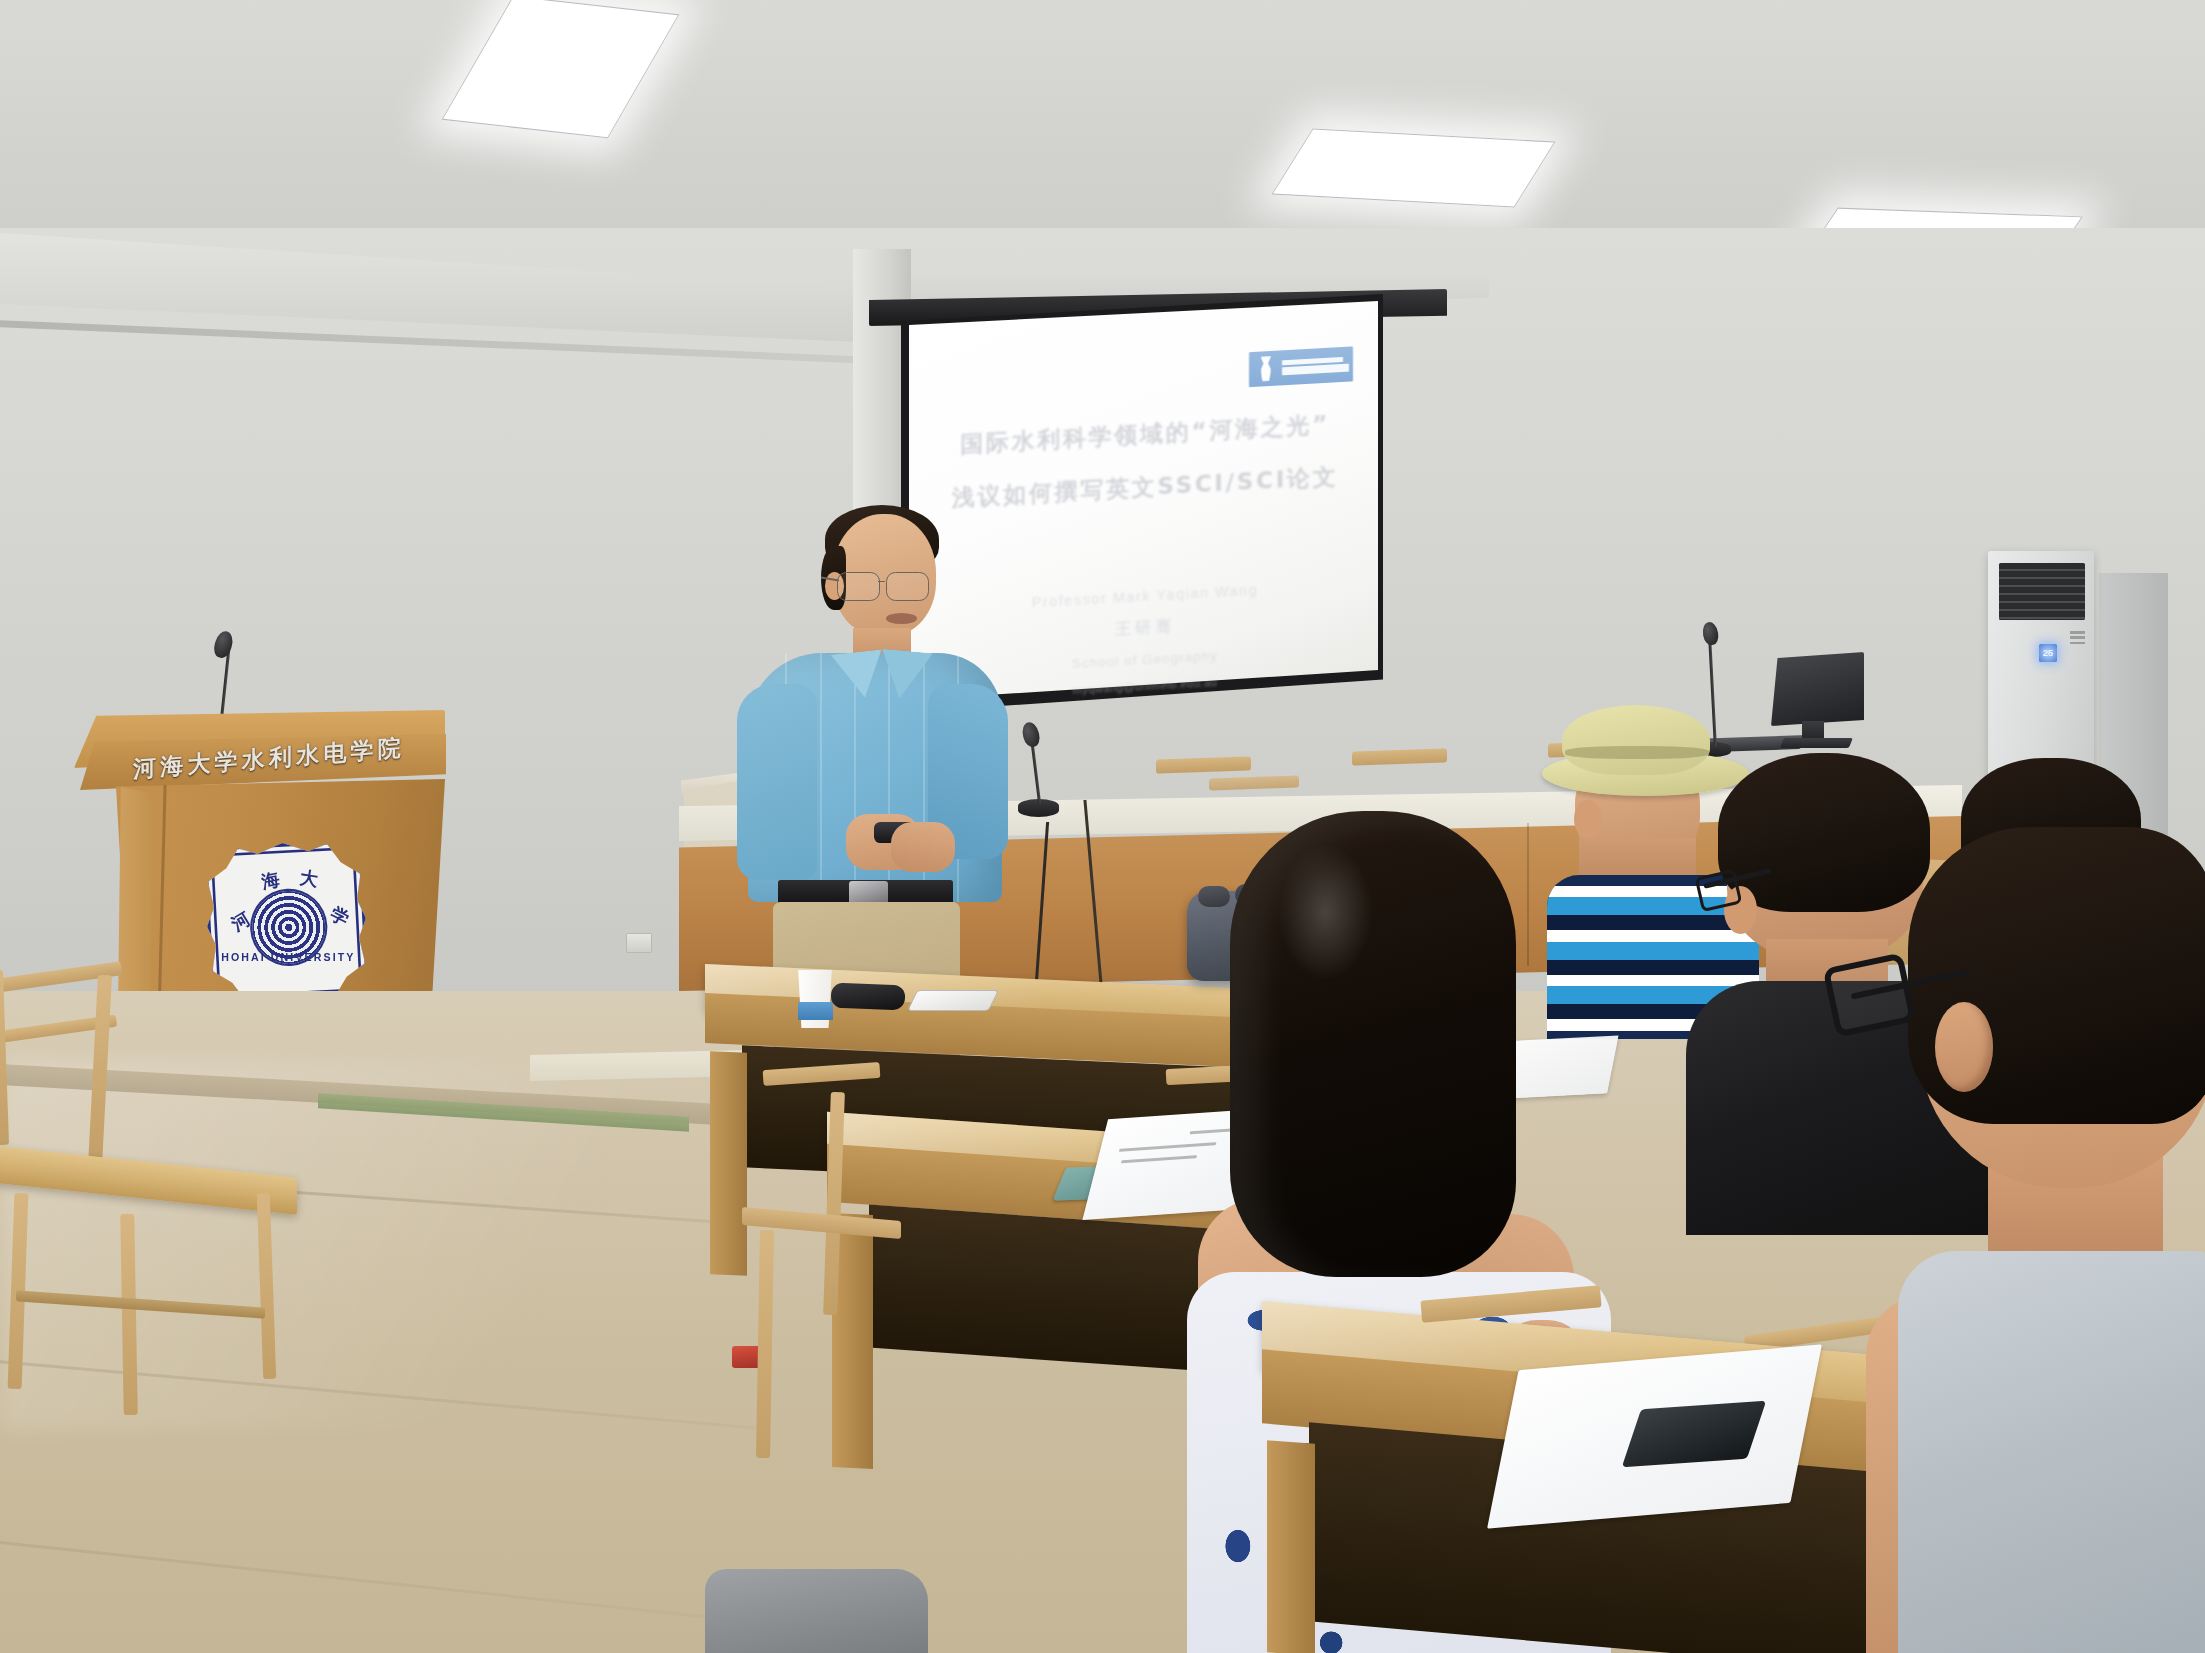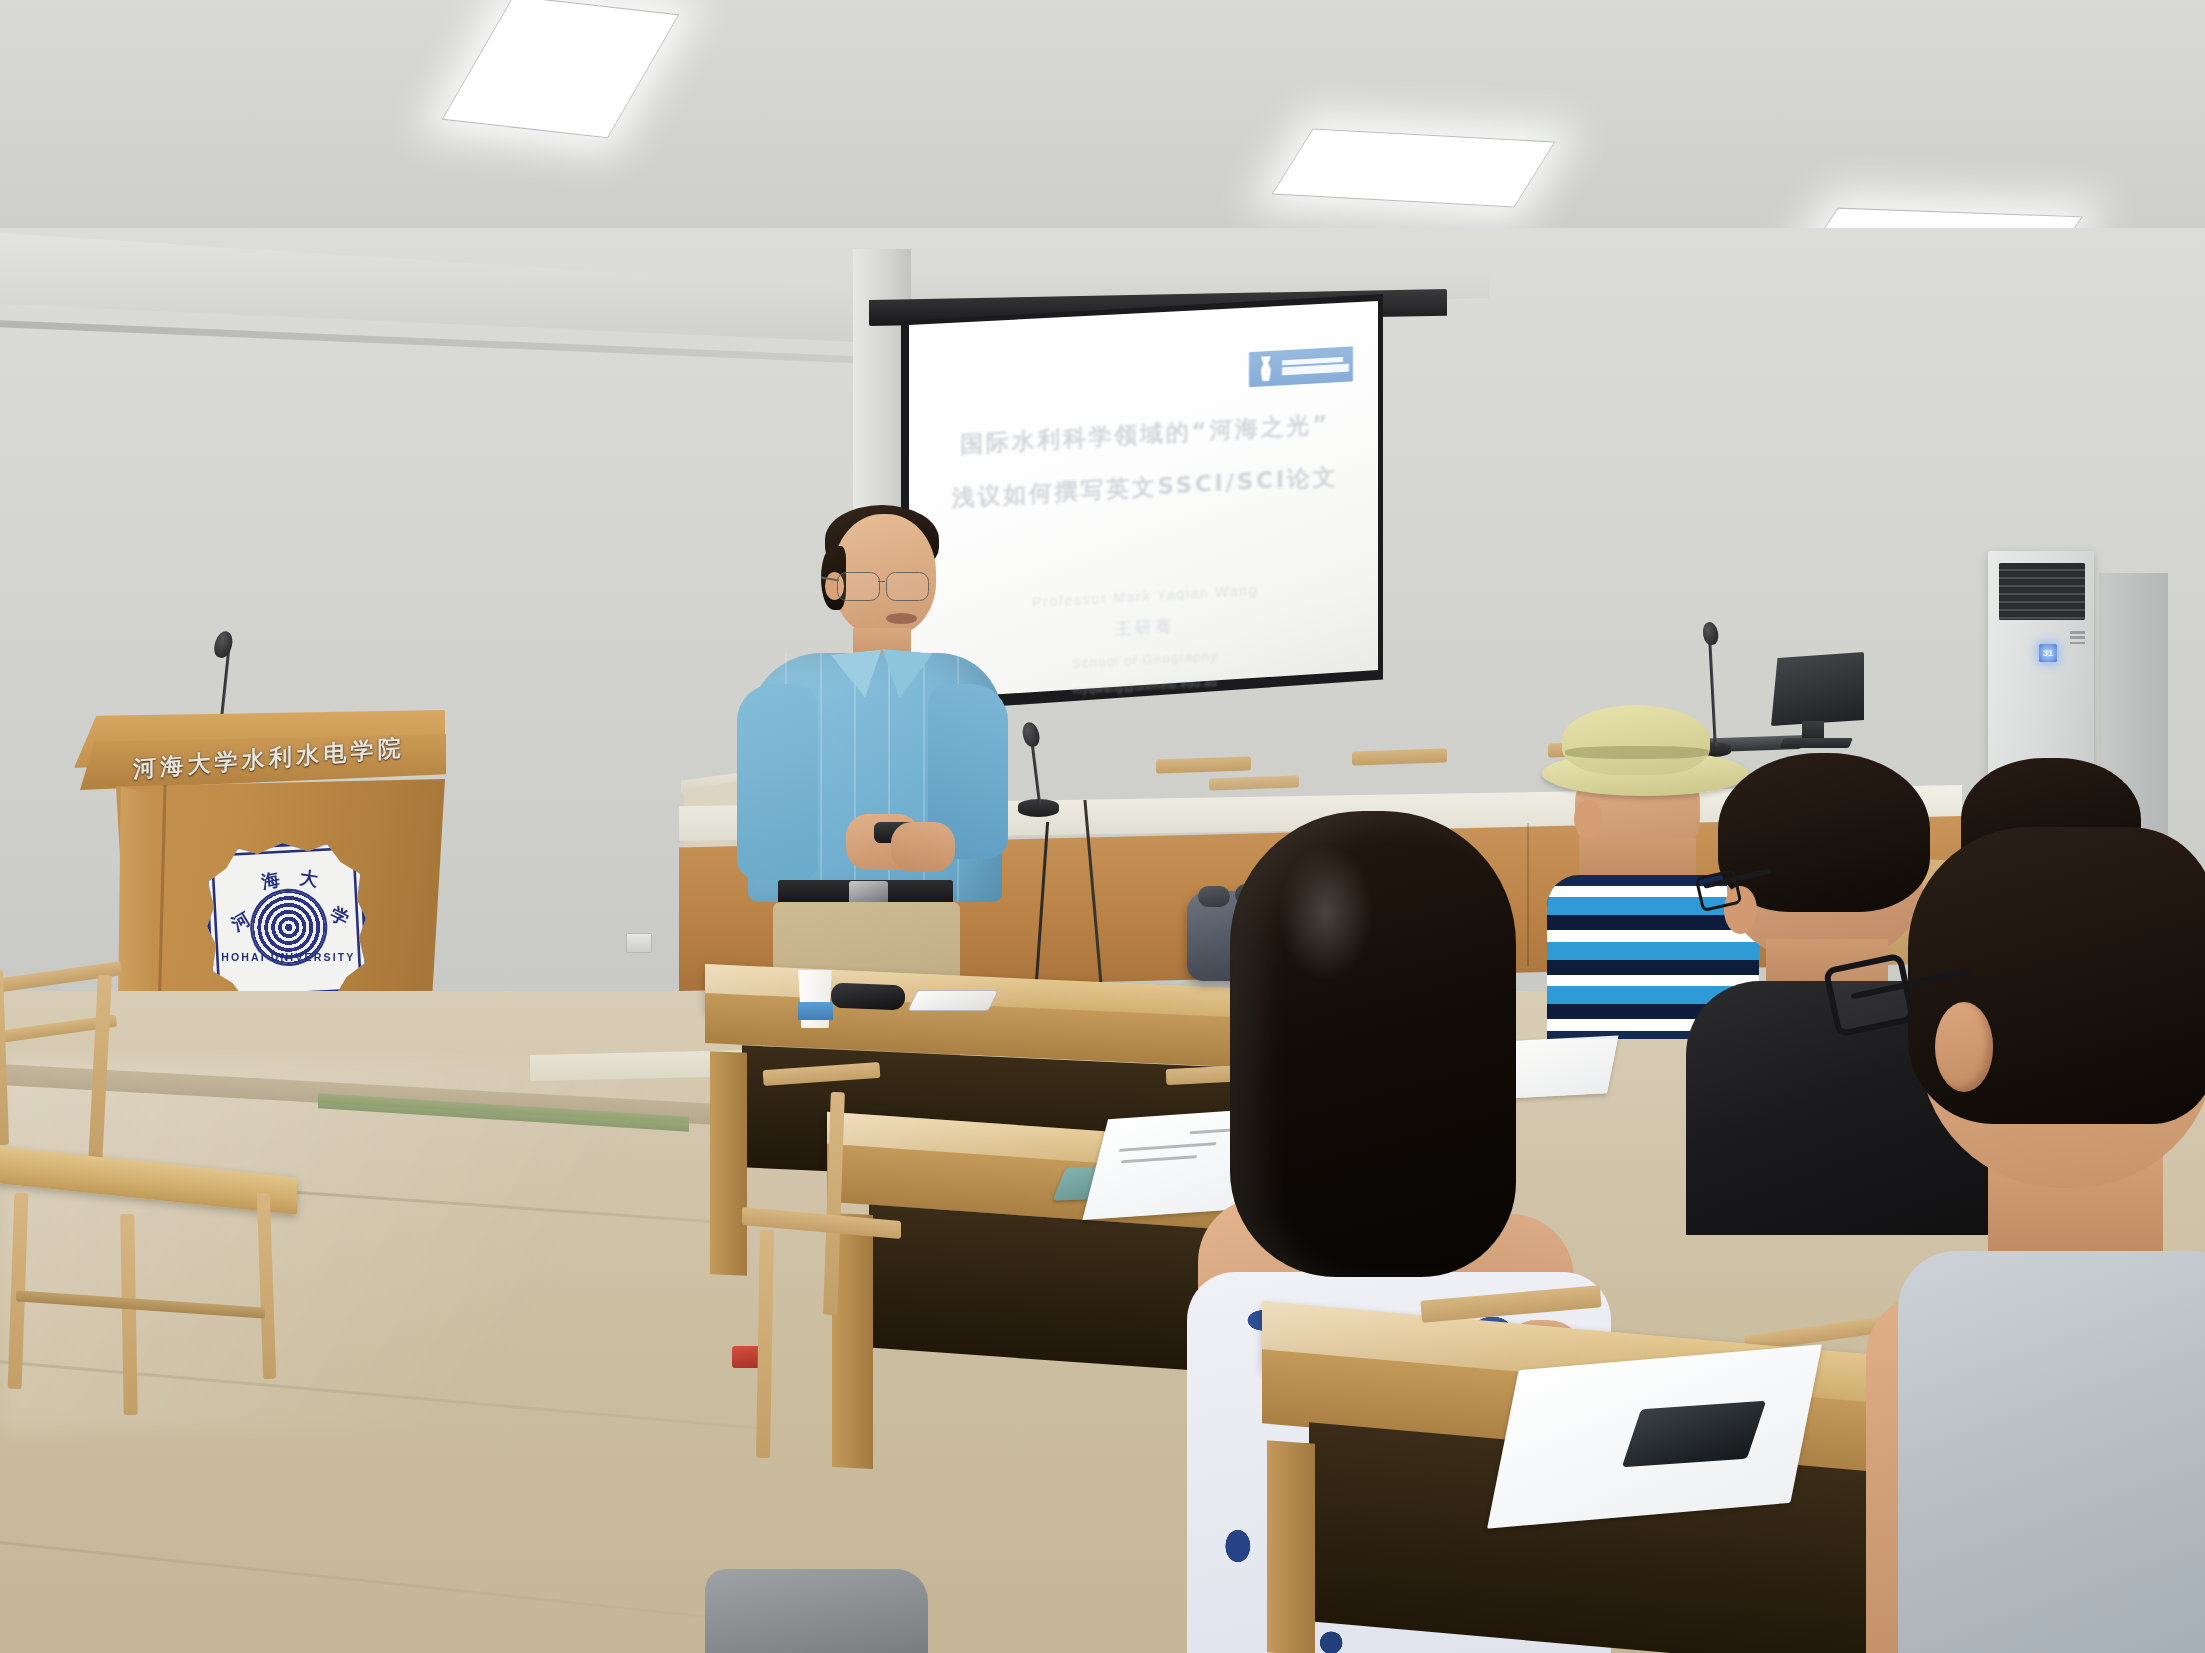--- a/index.html
+++ b/index.html
@@ -477,21 +477,21 @@
     <div class="slideTitle l2 cn">浅议如何撰写英文SSCI/SCI论文</div>
     <div class="slideSub a">Professor Mark Yaqian Wang</div>
     <div class="slideSub b cn">王研骞</div>
     <div class="slideSub c">School of Geography</div>
     <div class="slideSub d">myqwang@unimelb.edu.au</div>
   </div>
 
   <div class="abs" id="acColumn"></div>
   <div class="abs" id="acUnit"></div>
   <div class="abs" id="acGrill"></div>
-  <div class="abs" id="acDisplay">31</div>
+  <div class="abs" id="acDisplay">25</div>
   <div class="abs" id="acLogo"></div>
 
   <div class="abs" id="cabLeftTop"></div>
   <div class="abs" id="cabLeft"></div>
   <div class="abs" id="stageDeskTop"></div>
   <div class="abs" id="stageDeskFront"></div>
   <div class="abs deskPanelLine" style="left:1309px;top:832px;height:143px;transform:skewY(2deg);"></div>
   <div class="abs deskPanelLine" style="left:1527px;top:823px;height:143px;transform:skewY(2deg);"></div>
   <div class="abs deskPanelLine" style="left:1744px;top:813px;height:140px;transform:skewY(2deg);"></div>
 

